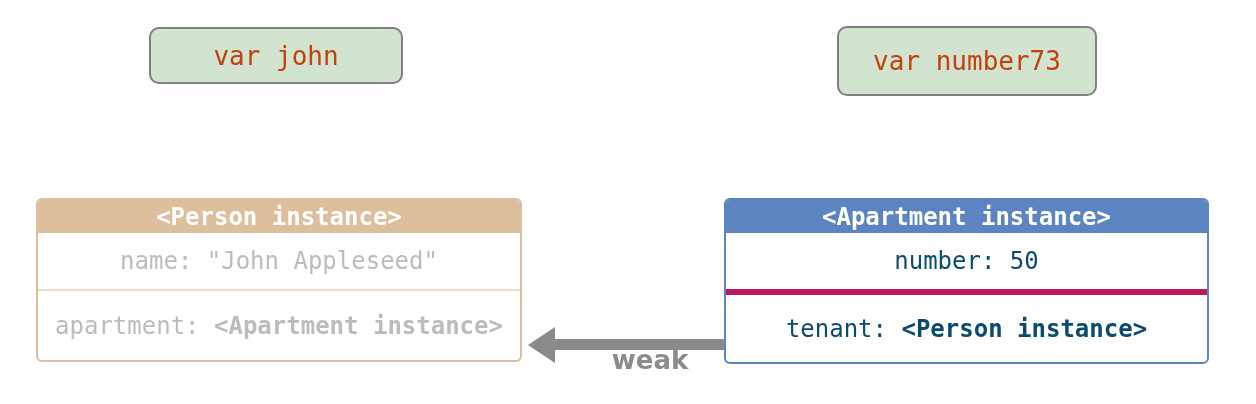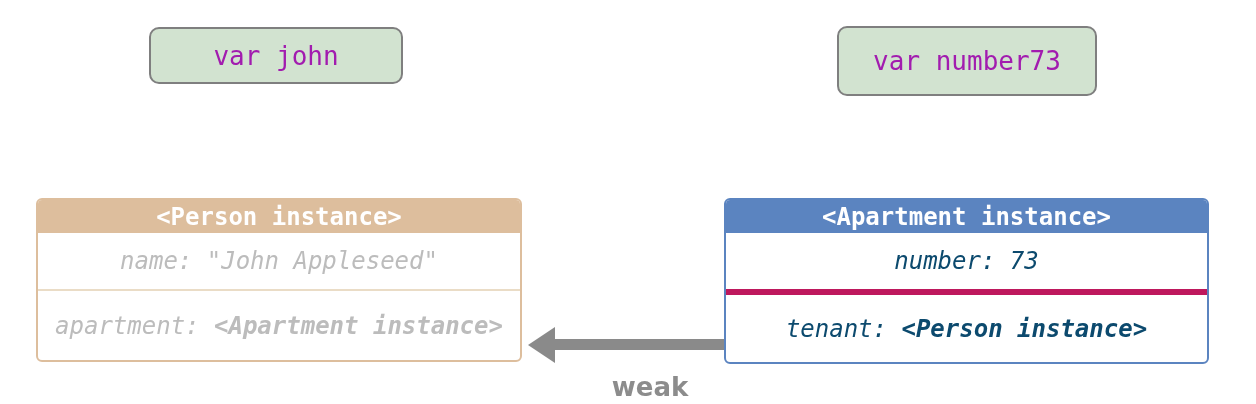--- a/index.html
+++ b/index.html
@@ -12,21 +12,21 @@
   }
   .canvas { position: absolute; inset: 0; }
 
   
   .var-box {
     position: absolute;
     background: #d2e3d0;
     border: 2px solid #7f7f7f;
     border-radius: 10px;
     display: flex; align-items: center; justify-content: center;
-    font-size: 26px; color: #a21caf;
+    font-size: 26px; color: #c2410c;
   }
   #var-john     { left: 149px; top: 27px; width: 254px; height: 57px; }
   #var-number73 { left: 837px; top: 26px; width: 260px; height: 70px; }
 
   
   .instance {
     position: absolute;
     background: #ffffff;
     border-radius: 6px;
     overflow: hidden;
@@ -41,21 +41,20 @@
     flex: 0 0 33px;
     display: flex; align-items: center; justify-content: center;
     font-weight: bold; color: #ffffff;
   }
   #person-box .header    { background: #ddbe9d; }
   #apartment-box .header { background: #5b84c0; }
 
   .row {
     display: flex; align-items: center; justify-content: center;
     white-space: pre;
-    font-style: italic;
   }
   .row1 { flex: 0 0 56px; }
   .row2 { flex: 1 1 auto; }
   #person-box .row  { color: #bcbcbc; }
   #person-box .row2 { border-top: 2px solid #eadcc6; }
   #apartment-box .row  { color: #0c4a6e; }
   #apartment-box .row2 { border-top: 6px solid #be185d; }
   .val-bold { font-weight: bold; }
 
   
@@ -67,21 +66,21 @@
   .arrow-head {
     position: absolute;
     left: 528px; top: 327px; width: 0; height: 0;
     border-top: 18px solid transparent;
     border-bottom: 18px solid transparent;
     border-right: 27px solid #8a8a8a;
     z-index: 1;
   }
   .arrow-label {
     position: absolute;
-    left: 600px; top: 372px; width: 100px;
+    left: 600px; top: 345px; width: 100px;
     text-align: center;
     font-family: "DejaVu Sans", sans-serif;
     font-weight: bold; font-size: 26px; color: #8c8c8c;
   }
 </style>
 </head>
 <body>
 
 <div class="canvas">
 
@@ -107,20 +106,20 @@
     <div class="row row2">
       <span>apartment: </span><span class="val-bold">&lt;Apartment instance&gt;</span>
     </div>
   </div>
 
   <div id="apartment-box" class="instance">
     <div class="header">
       <span>&lt;Apartment instance&gt;</span>
     </div>
     <div class="row row1">
-      <span>number: </span><span>73</span>
+      <span>number: </span><span>50</span>
     </div>
     <div class="row row2">
       <span>tenant: </span><span class="val-bold">&lt;Person instance&gt;</span>
     </div>
   </div>
 
 </div>
 
 </body></html>

